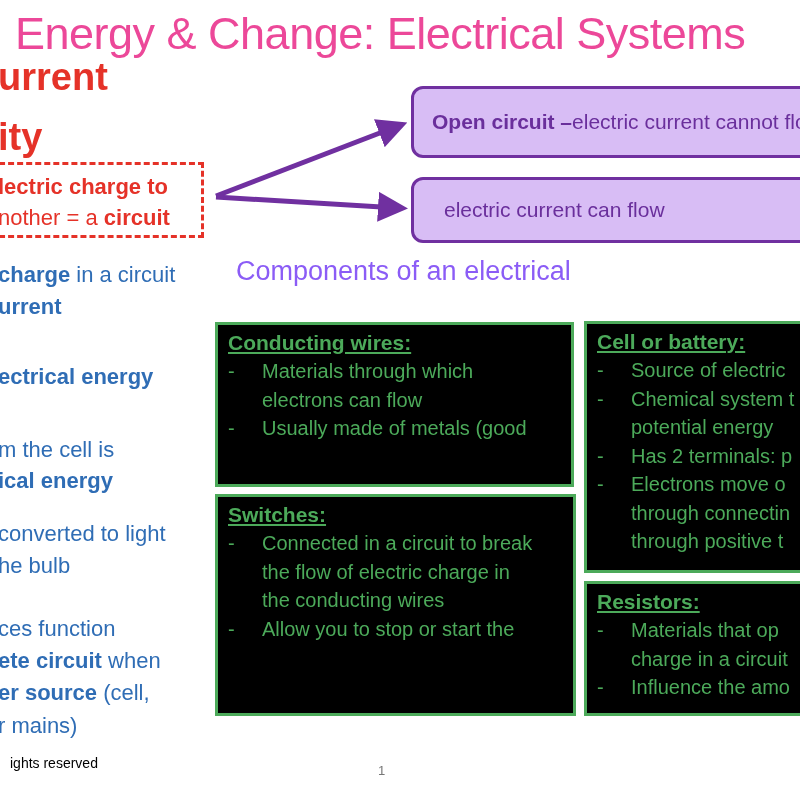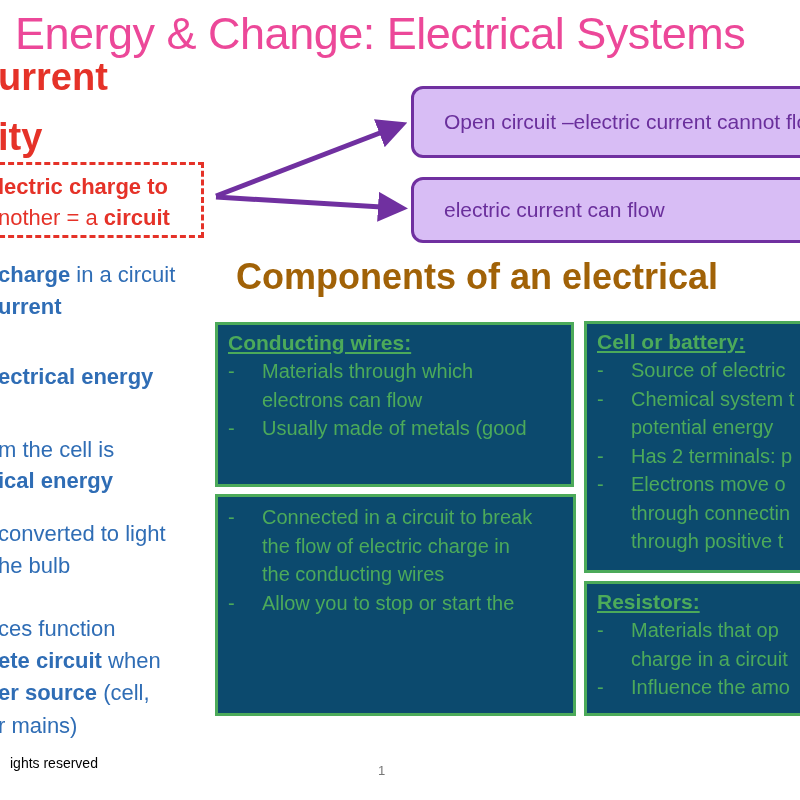--- a/index.html
+++ b/index.html
@@ -6,23 +6,23 @@
     body { width:800px; height:800px; background:#ffffff; position:relative; overflow:hidden; font-family:"Liberation Sans", "DejaVu Sans", sans-serif; }
     .abs { position:absolute; white-space:nowrap; }
     .title { left:15px; top:8px; font-size:45px; color:#ec4899; letter-spacing:-0.5px; }
     .red-head { color:#e53228; font-weight:bold; font-size:38px; }
     .dashed-box { position:absolute; left:-10px; top:162px; width:214px; height:76px; border:3px dashed #e53228; box-sizing:border-box; }
     .red-line { color:#e53228; font-size:22px; }
     .red-line b { font-weight:bold; }
     .blue { color:#2f6db5; font-size:22px; }
     .blue b { font-weight:bold; }
     .purple-box { position:absolute; background:#d8bdf5; border:3px solid #7030a0; border-radius:12px; box-sizing:border-box; color:#6a2f9c; font-size:21px; display:flex; align-items:center; overflow:hidden; white-space:nowrap; }
-    .purple-box b { font-weight:normal;margin-left:12px; }
-    .green-title { left:236px; top:256px; font-size:36px; color:#a16207; font-weight:bold; }
-    .green-box { position:absolute; border:3px solid #4caa5a; box-sizing:border-box; background:#0c4a6e; overflow:hidden; padding:6px 10px; color:#4caa5a; }
+    .purple-box b { font-weight:bold; }
+    .green-title { left:236px; top:256px; font-size:27px; color:#8b5cf6; font-weight:normal; }
+    .green-box { position:absolute; border:3px solid #4caa5a; box-sizing:border-box; background:#000000; overflow:hidden; padding:6px 10px; color:#4caa5a; }
     .green-box h3 { margin:0 0 2px 0; font-size:21px; font-weight:bold; text-decoration:underline; white-space:nowrap; }
     .green-box ul { list-style:none; margin:0; padding:0; }
     .green-box li { position:relative; padding-left:34px; font-size:20px; line-height:28.5px; white-space:nowrap; }
     .green-box li .dash { position:absolute; left:0; top:0; }
     .footer { left:0; top:755px; font-size:14px; color:#000;padding-left:10px; }
     .page-num { left:378px; top:763px; font-size:13px; color:#777; }
   </style>
 </head>
 <body>
 
@@ -73,20 +73,21 @@
 
 <div class="green-box" style="left:215px; top:322px; width:359px; height:165px;">
   <h3>Conducting wires:</h3>
   <ul>
       <li><span class="dash">-</span>Materials through which</li>
       <li>electrons can flow</li>
       <li><span class="dash">-</span>Usually made of metals (good</li>
     </ul>
 </div>
 <div class="green-box" style="left:215px; top:494px; width:361px; height:222px;">
+  <h3>Switches:</h3>
   <ul>
       <li><span class="dash">-</span>Connected in a circuit to break</li>
       <li>the flow of electric charge in</li>
       <li>the conducting wires</li>
       <li><span class="dash">-</span>Allow you to stop or start the</li>
     </ul>
 </div>
 <div class="green-box" style="left:584px; top:321px; width:240px; height:252px;">
   <h3>Cell or battery:</h3>
   <ul>

